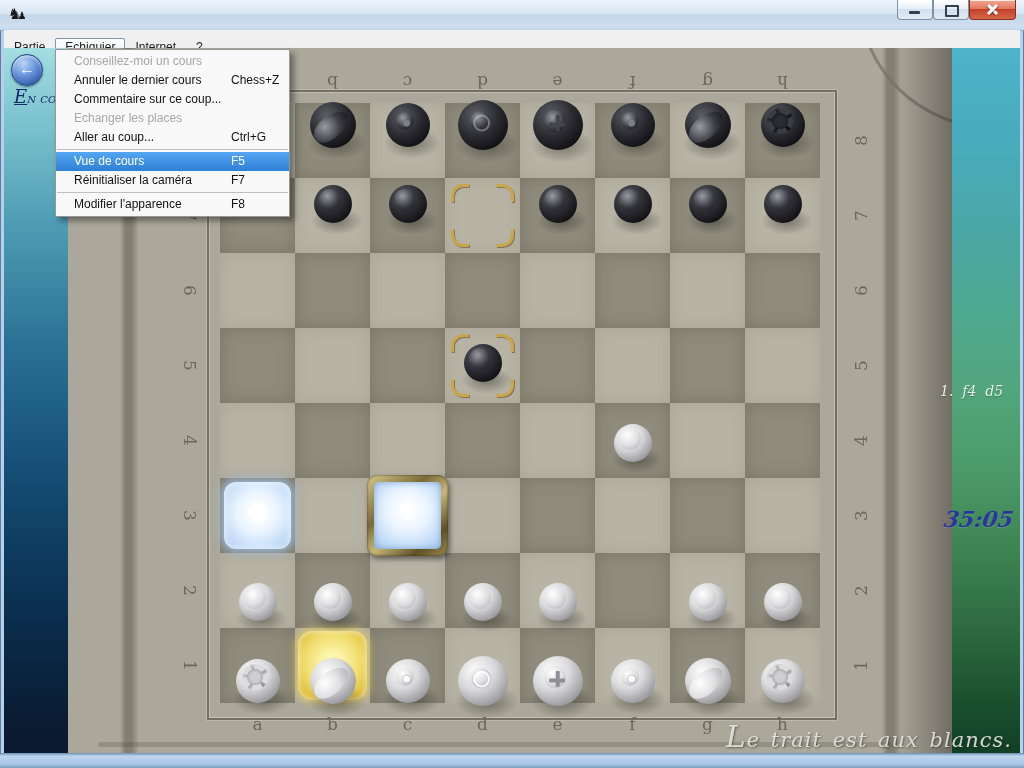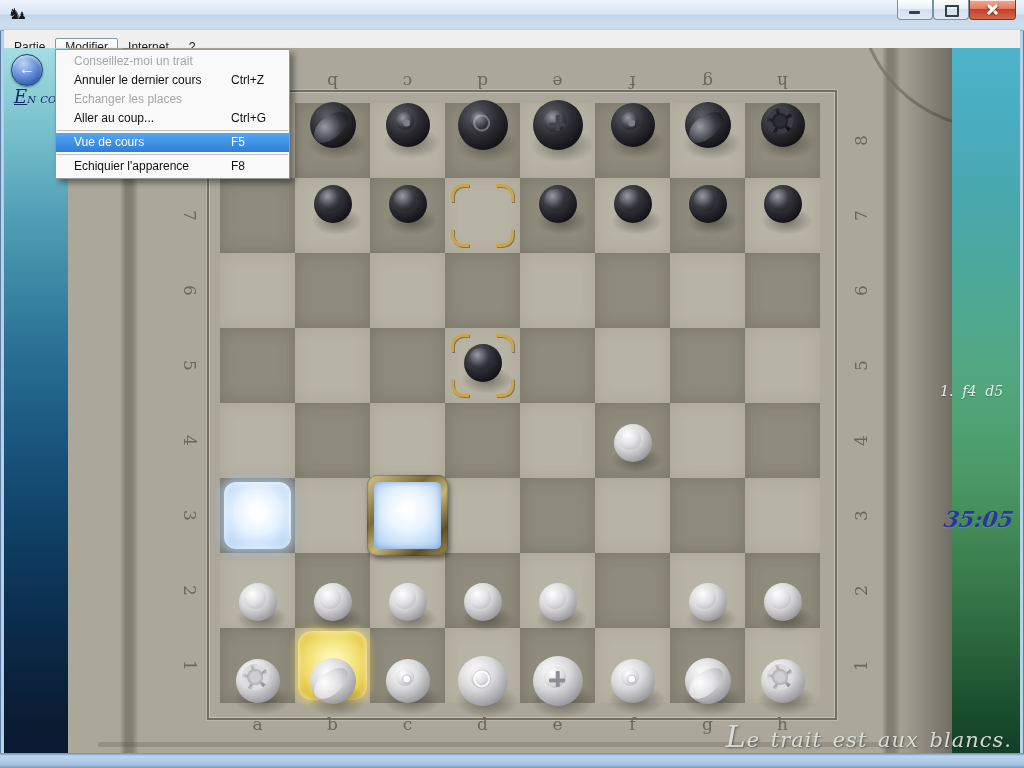--- a/index.html
+++ b/index.html
@@ -140,21 +140,21 @@
         </div>
       <div class="wbtn close glyph-x">
           <b></b>
           <b></b>
         </div>
     </div>
   </div>
 
   <div class="menubar" id="menubar">
       <div class="mb-item">Partie</div>
-      <div class="mb-item active">Modifier</div>
+      <div class="mb-item active">Echiquier</div>
       <div class="mb-item">Internet</div>
       <div class="mb-item">?</div>
     </div>
 
   <div class="left-panel">
     <div class="back-btn">←</div>
     <div class="encours">En cours</div>
   </div>
 
   <div class="table">
@@ -445,22 +445,24 @@
 
   <div class="right-panel">
     <div class="moves-line">1.  f4  d5</div>
     <div class="clock">35:05</div>
   </div>
 
   <div class="status-text">Le trait est aux blancs.</div>
   <div class="bottom-border"></div>
 
   <div class="popup" id="popup">
-      <div class="menu-item disabled"><span class="mi-label">Conseillez-moi un trait</span></div>
-      <div class="menu-item"><span class="mi-label">Annuler le dernier cours</span><span class="mi-shortcut">Ctrl+Z</span></div>
+      <div class="menu-item disabled"><span class="mi-label">Conseillez-moi un cours</span></div>
+      <div class="menu-item"><span class="mi-label">Annuler le dernier cours</span><span class="mi-shortcut">Chess+Z</span></div>
+      <div class="menu-item"><span class="mi-label">Commentaire sur ce coup...</span></div>
       <div class="menu-item disabled"><span class="mi-label">Echanger les places</span></div>
       <div class="menu-item"><span class="mi-label">Aller au coup...</span><span class="mi-shortcut">Ctrl+G</span></div>
       <div class="menu-sep"></div>
       <div class="menu-item highlighted"><span class="mi-label">Vue de cours</span><span class="mi-shortcut">F5</span></div>
+      <div class="menu-item"><span class="mi-label">Réinitialiser la caméra</span><span class="mi-shortcut">F7</span></div>
       <div class="menu-sep"></div>
-      <div class="menu-item"><span class="mi-label">Echiquier l'apparence</span><span class="mi-shortcut">F8</span></div>
+      <div class="menu-item"><span class="mi-label">Modifier l'apparence</span><span class="mi-shortcut">F8</span></div>
     </div>
 </div>
 
 </body></html>

